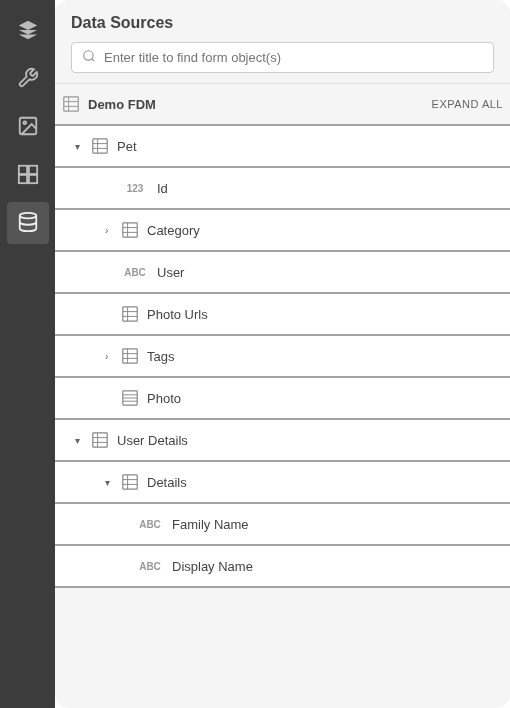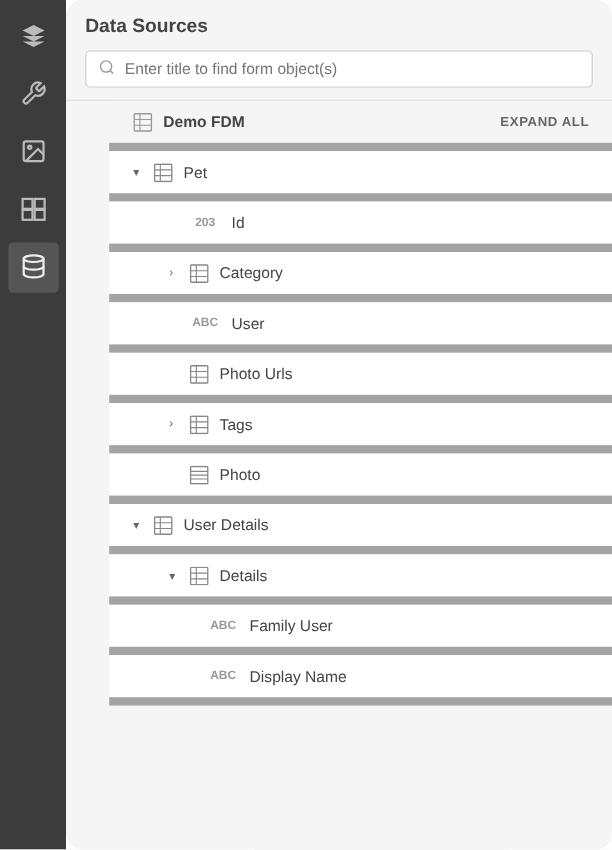--- a/index.html
+++ b/index.html
@@ -94,42 +94,41 @@
 
     
     .tree-area::-webkit-scrollbar { width: 8px; }
     .tree-area::-webkit-scrollbar-track { background: #e8e8e8; }
     .tree-area::-webkit-scrollbar-thumb { background: #bbb; border-radius: 4px; }
 
     
     .tree-row {
       display: flex;
       align-items: center;
-      padding: 8px 19px;
-      border-bottom: 7px solid #a3a3a3;
+      padding: 8px 7px;
+      border-bottom: 2px solid #a3a3a3;
       background: #fff;
       min-height: 42px;
       cursor: pointer;
-      margin-left: 36px;
     }
 
     
     .tree-row.level-0 {
       background: #f5f5f5;
       font-weight: 600;
     }
     .tree-row.level-1 { padding-left: 20px; background: #fff; }
     .tree-row.level-2 { padding-left: 50px; background: #fff; }
     .tree-row.level-3 { padding-left: 65px; background: #fff; }
 
     .expand-all-btn {
       margin-left: auto;
       font-size: 11px;
       color: #666;
-      font-weight: 700;
+      font-weight: 400;
       letter-spacing: 0.5px;
       cursor: pointer;
       background: none;
       border: none;
     }
 
     .chevron {
       font-size: 10px;
       color: #666;
       margin-right: 4px;
@@ -248,21 +247,21 @@
     <rect x="1" y="1" width="18" height="18" rx="1" fill="none" stroke="#888" stroke-width="1.5"></rect>
     <line x1="1" y1="7" x2="19" y2="7" stroke="#888" stroke-width="1.2"></line>
     <line x1="1" y1="13" x2="19" y2="13" stroke="#888" stroke-width="1.2"></line>
     <line x1="7" y1="1" x2="7" y2="19" stroke="#888" stroke-width="1.2"></line>
   </svg>
         </span>
         <span class="node-label">Pet</span>
       </div>
       <div class="tree-row level-2">
         <span class="chevron"></span>
-        <span class="node-type-badge" style="color:#999;font-size:10px;">203</span>
+        <span class="node-type-badge" style="color:#999;font-size:10px;">123</span>
         <span class="node-label">Id</span>
       </div>
       <div class="tree-row level-2">
         <span class="chevron">›</span>
         <span class="node-icon">
           <svg viewBox="0 0 20 20" width="16" height="16" fill="#888">
     <rect x="1" y="1" width="18" height="18" rx="1" fill="none" stroke="#888" stroke-width="1.5"></rect>
     <line x1="1" y1="7" x2="19" y2="7" stroke="#888" stroke-width="1.2"></line>
     <line x1="1" y1="13" x2="19" y2="13" stroke="#888" stroke-width="1.2"></line>
     <line x1="7" y1="1" x2="7" y2="19" stroke="#888" stroke-width="1.2"></line>
@@ -331,21 +330,21 @@
     <line x1="1" y1="7" x2="19" y2="7" stroke="#888" stroke-width="1.2"></line>
     <line x1="1" y1="13" x2="19" y2="13" stroke="#888" stroke-width="1.2"></line>
     <line x1="7" y1="1" x2="7" y2="19" stroke="#888" stroke-width="1.2"></line>
   </svg>
         </span>
         <span class="node-label">Details</span>
       </div>
       <div class="tree-row level-3">
         <span class="chevron"></span>
         <span class="node-type-badge" style="color:#999;font-size:10px;">ABC</span>
-        <span class="node-label">Family User</span>
+        <span class="node-label">Family Name</span>
       </div>
       <div class="tree-row level-3">
         <span class="chevron"></span>
         <span class="node-type-badge" style="color:#999;font-size:10px;">ABC</span>
         <span class="node-label">Display Name</span>
       </div>
     </div>
 </div>
 
 </body></html>

